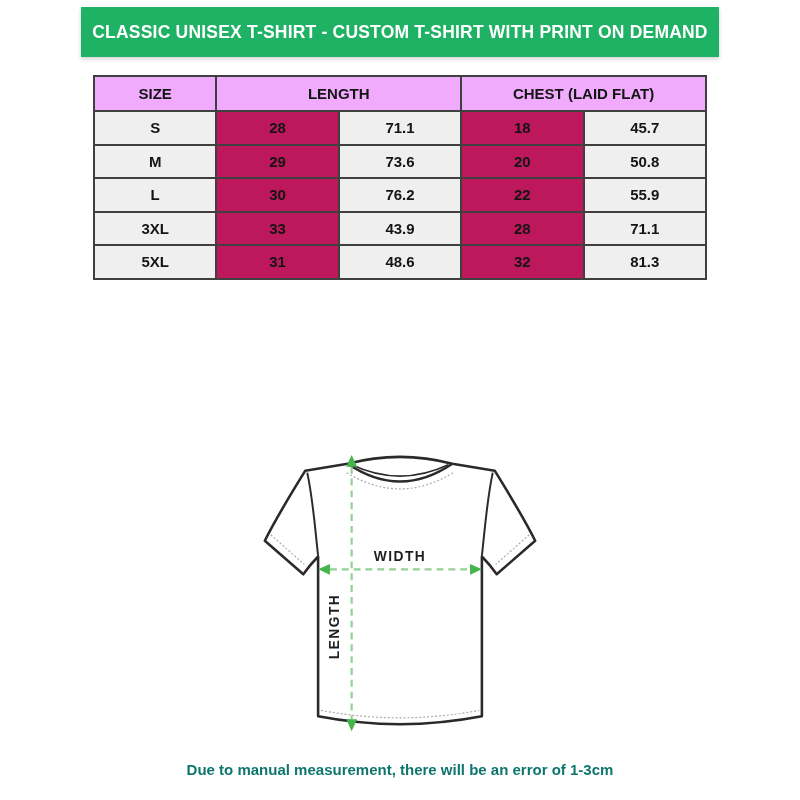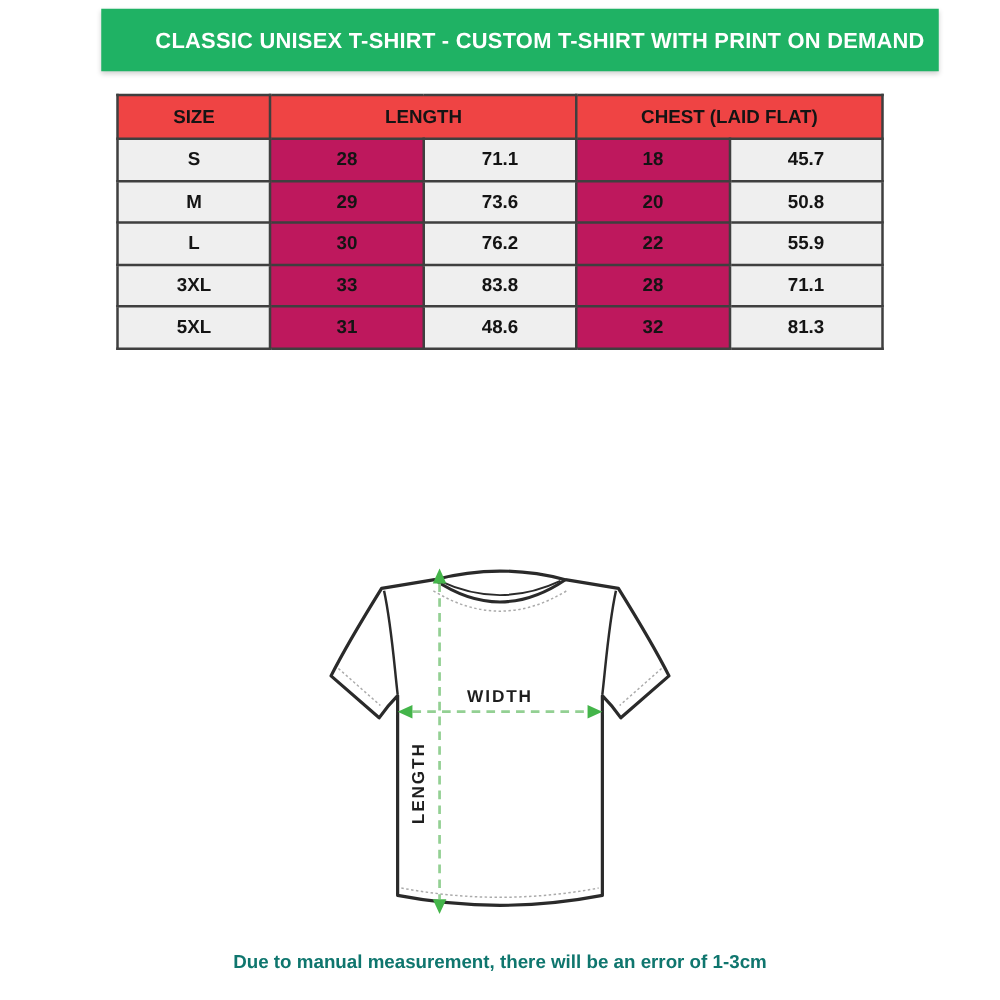--- a/index.html
+++ b/index.html
@@ -4,34 +4,33 @@
 <style>
   html,body{margin:0;padding:0;}
   body{
     width:800px;height:800px;position:relative;background:#ffffff;
     font-family:"Liberation Sans", sans-serif;overflow:hidden;
   }
   .banner{
     position:absolute;left:81px;top:7px;width:638px;height:50px;
     background:#1fb264;display:flex;align-items:center;justify-content:center;
     box-shadow:0 2px 4px rgba(0,0,0,0.18);
-    padding-left:32px;
   }
   .banner-title{
     color:#ffffff;font-size:17.5px;font-weight:bold;letter-spacing:.2px;white-space:nowrap;
   }
   table.size-table{
     position:absolute;left:93px;top:75px;width:614px;
     border-collapse:collapse;table-layout:fixed;
   }
   .size-table th,.size-table td{
     border:2px solid #3f3f3f;text-align:center;vertical-align:middle;
     font-size:15px;font-weight:bold;color:#141414;padding:0;
   }
-  .size-table th{background:#ef4444;height:33px;}
+  .size-table th{background:#f0abfc;height:33px;}
   .size-table td{height:31.5px;}
   .cell-gray{background:#efefef;}
   .cell-white{background:#be185d;}
   .shirt-wrap{position:absolute;left:252px;top:444px;width:296px;height:300px;}
   .shirt-wrap svg{width:100%;height:100%;display:block;}
   .diagram-label{
     font-family:"Liberation Sans",sans-serif;font-weight:bold;font-size:14px;
     letter-spacing:1.5px;fill:#1e1e1e;
   }
   .footnote{
@@ -79,21 +78,21 @@
     <tr>
       <td class="cell-gray">L</td>
       <td class="cell-white">30</td>
       <td class="cell-gray">76.2</td>
       <td class="cell-white">22</td>
       <td class="cell-gray">55.9</td>
     </tr>
     <tr>
       <td class="cell-gray">3XL</td>
       <td class="cell-white">33</td>
-      <td class="cell-gray">83.8</td>
+      <td class="cell-gray">43.9</td>
       <td class="cell-white">28</td>
       <td class="cell-gray">71.1</td>
     </tr>
     <tr>
       <td class="cell-gray">5XL</td>
       <td class="cell-white">31</td>
       <td class="cell-gray">48.6</td>
       <td class="cell-white">32</td>
       <td class="cell-gray">81.3</td>
     </tr>

